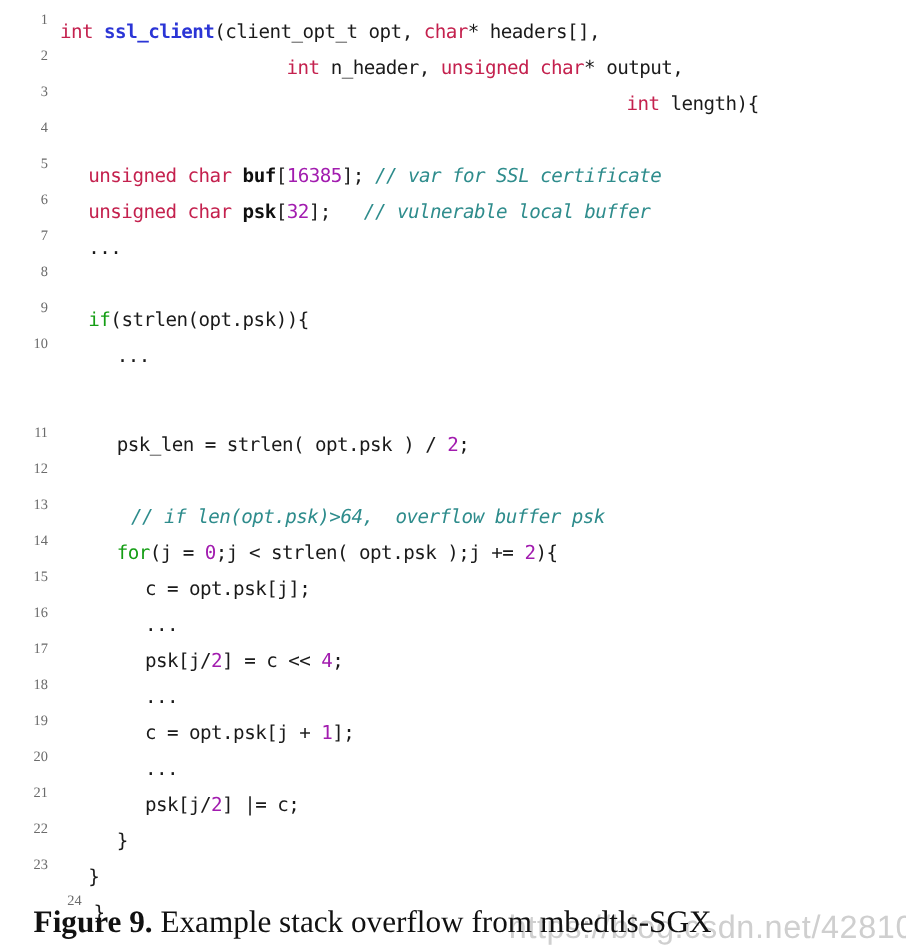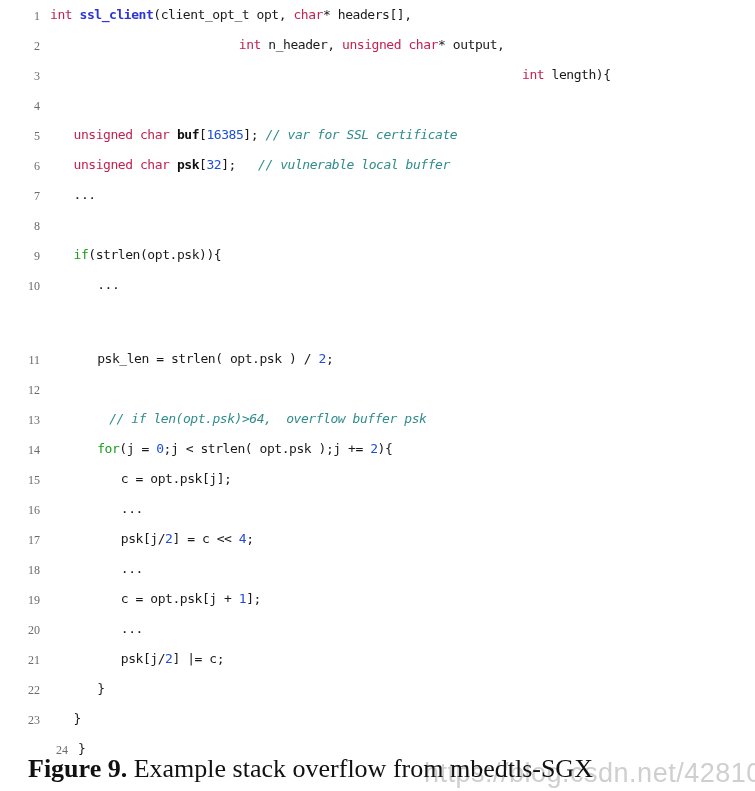--- a/index.html
+++ b/index.html
@@ -37,34 +37,34 @@
     width: 40px;
     text-align: right;
     font-family: "Liberation Serif", serif;
     font-size: 12px;
     color: #6b6b6b;
     line-height: 32px;
   }
   .codetext {
     position: absolute;
     left: 50px;
-    top: 0;
+    top: 12px;
     font-family: "DejaVu Sans Mono", monospace;
-    font-size: 13px;
+    font-size: 16px;
     letter-spacing: -0.45px;
     color: #1a1a1a;
     line-height: 30px;
   }
 
   
   .tok-type      { color: #c4214e; }
   .tok-function  { color: #2b35d6; font-weight: bold; }
   .tok-keyword   { color: #159e15; }
   .tok-comment   { color: #2e8c8c; font-style: italic; }
-  .tok-number    { color: #1d4ed8; }
+  .tok-number    { color: #a21caf; }
   .tok-var       { color: #101010; font-weight: bold; }
   .tok-plain     { color: #1a1a1a; }
 
   
   #caption {
     position: absolute;
     left: 0;
     top: 752px;
     width: 755px;
     height: 39px;

